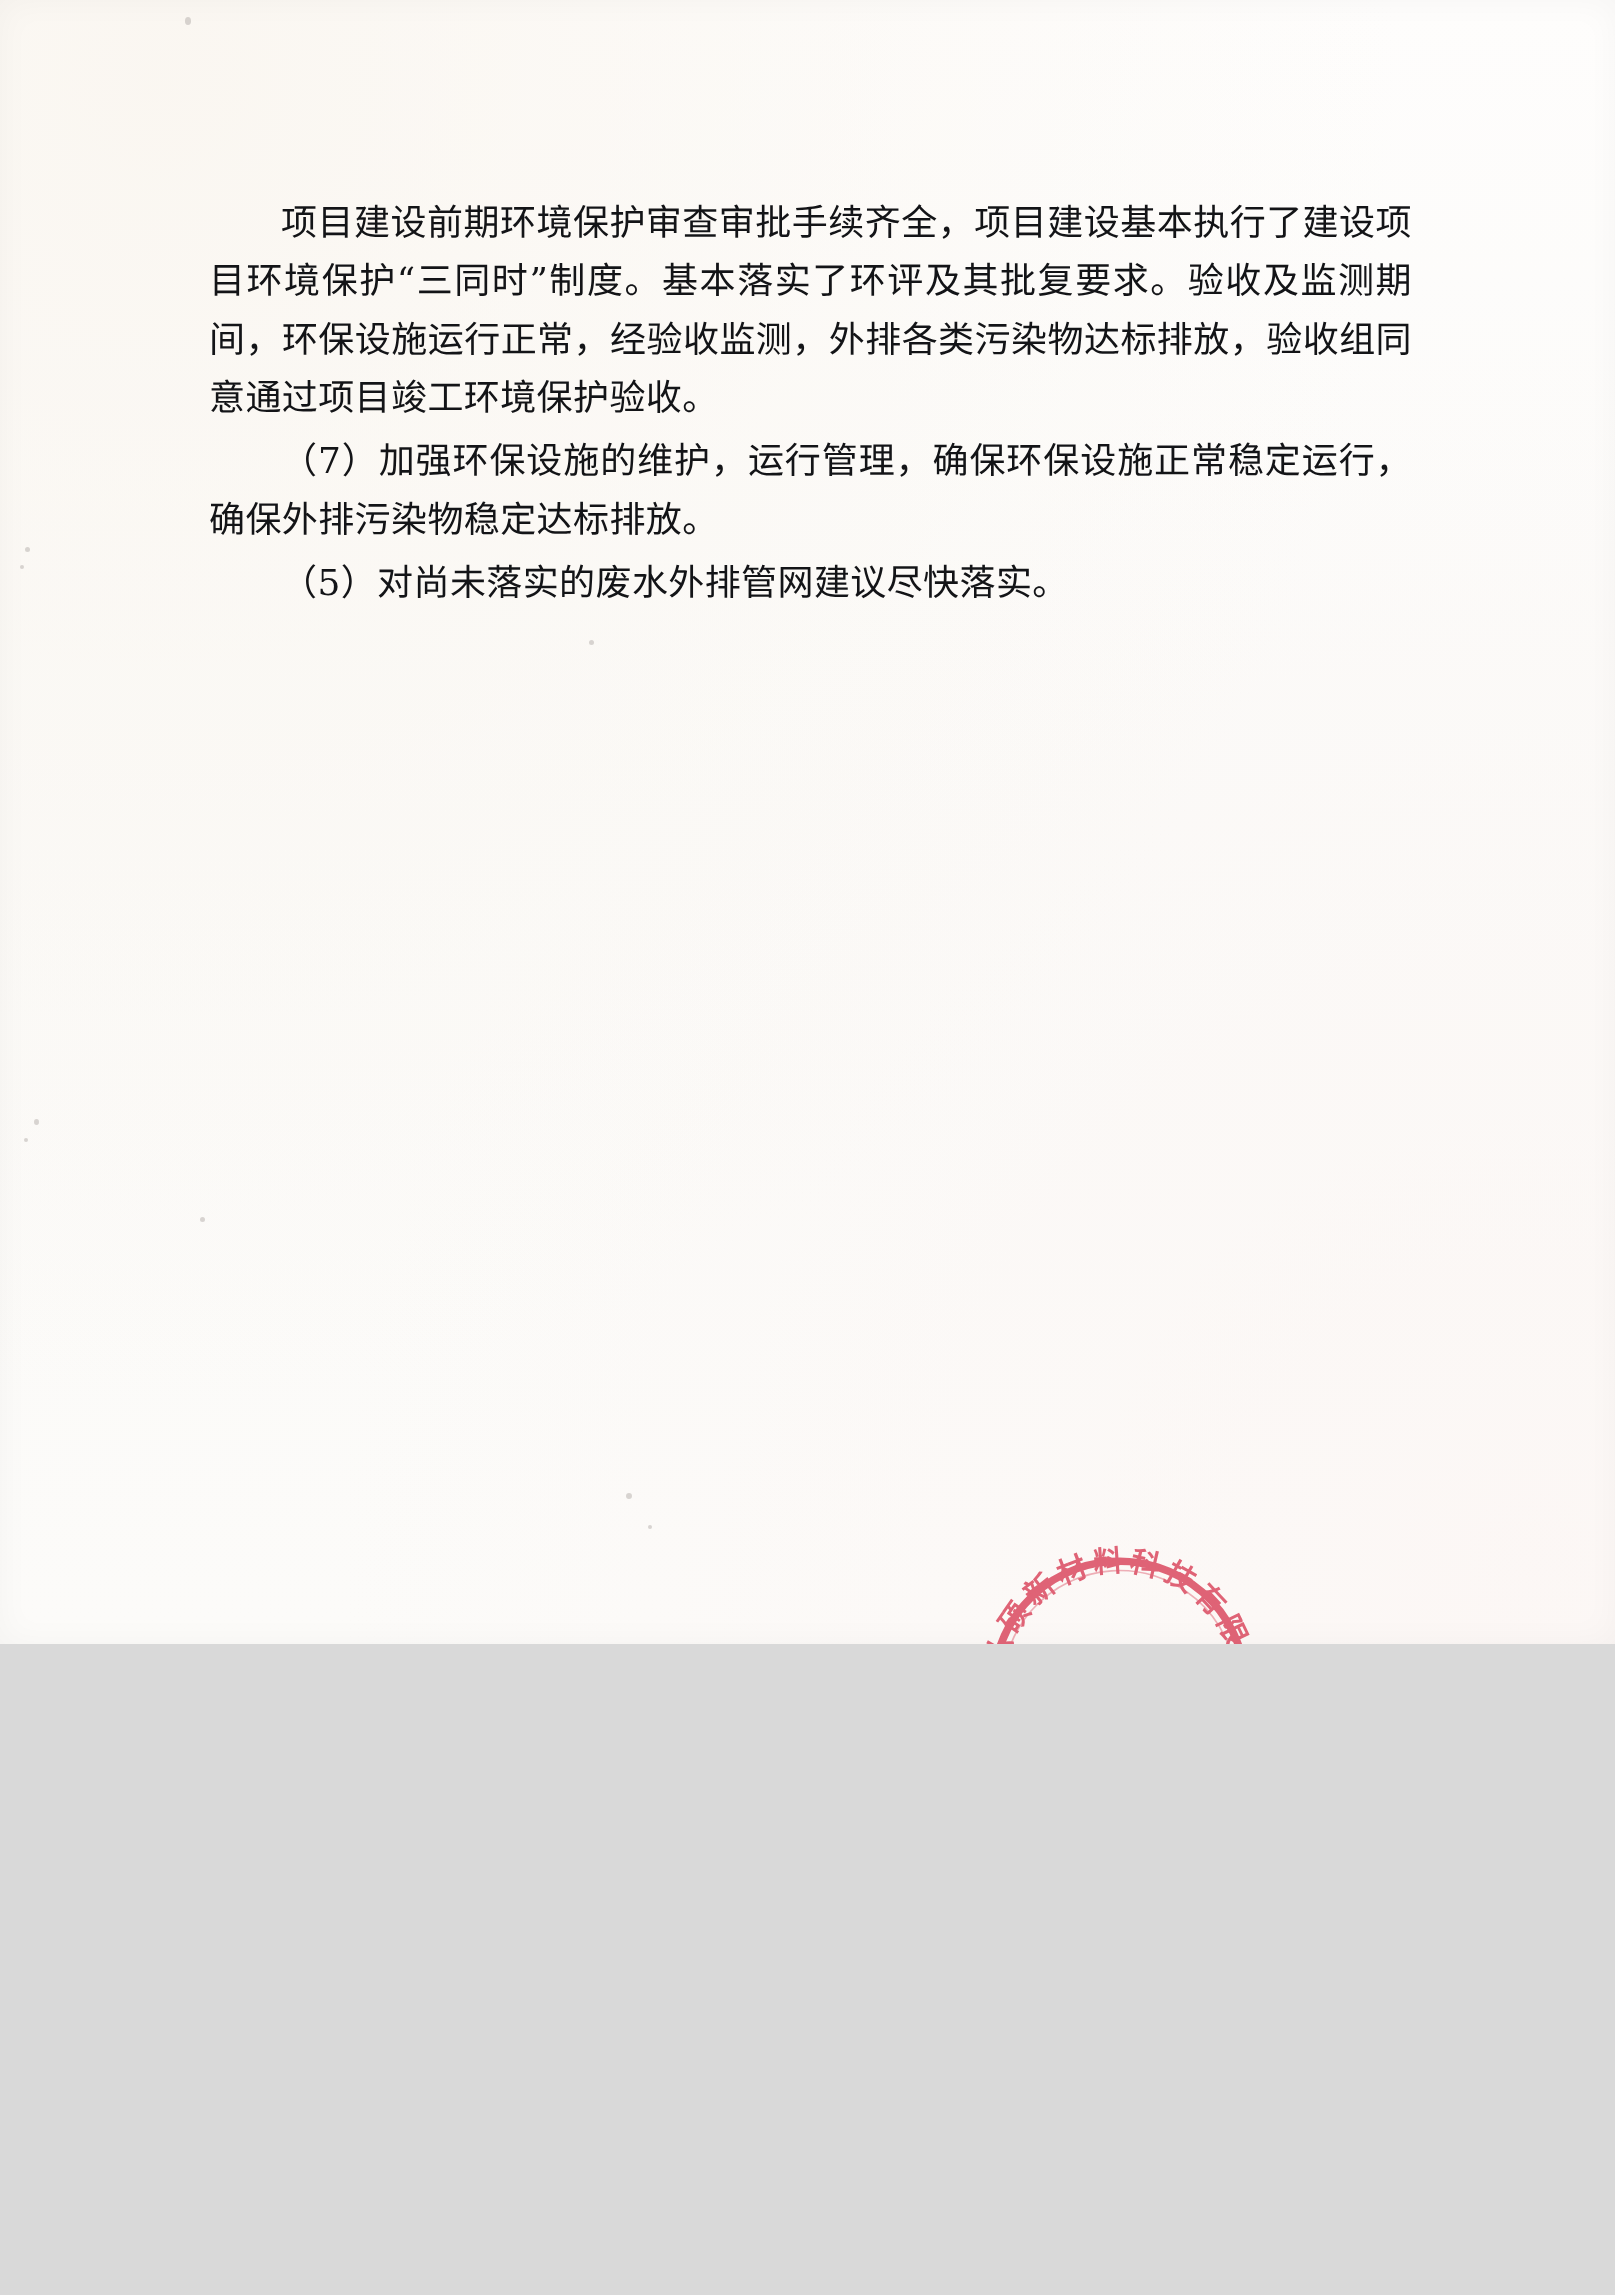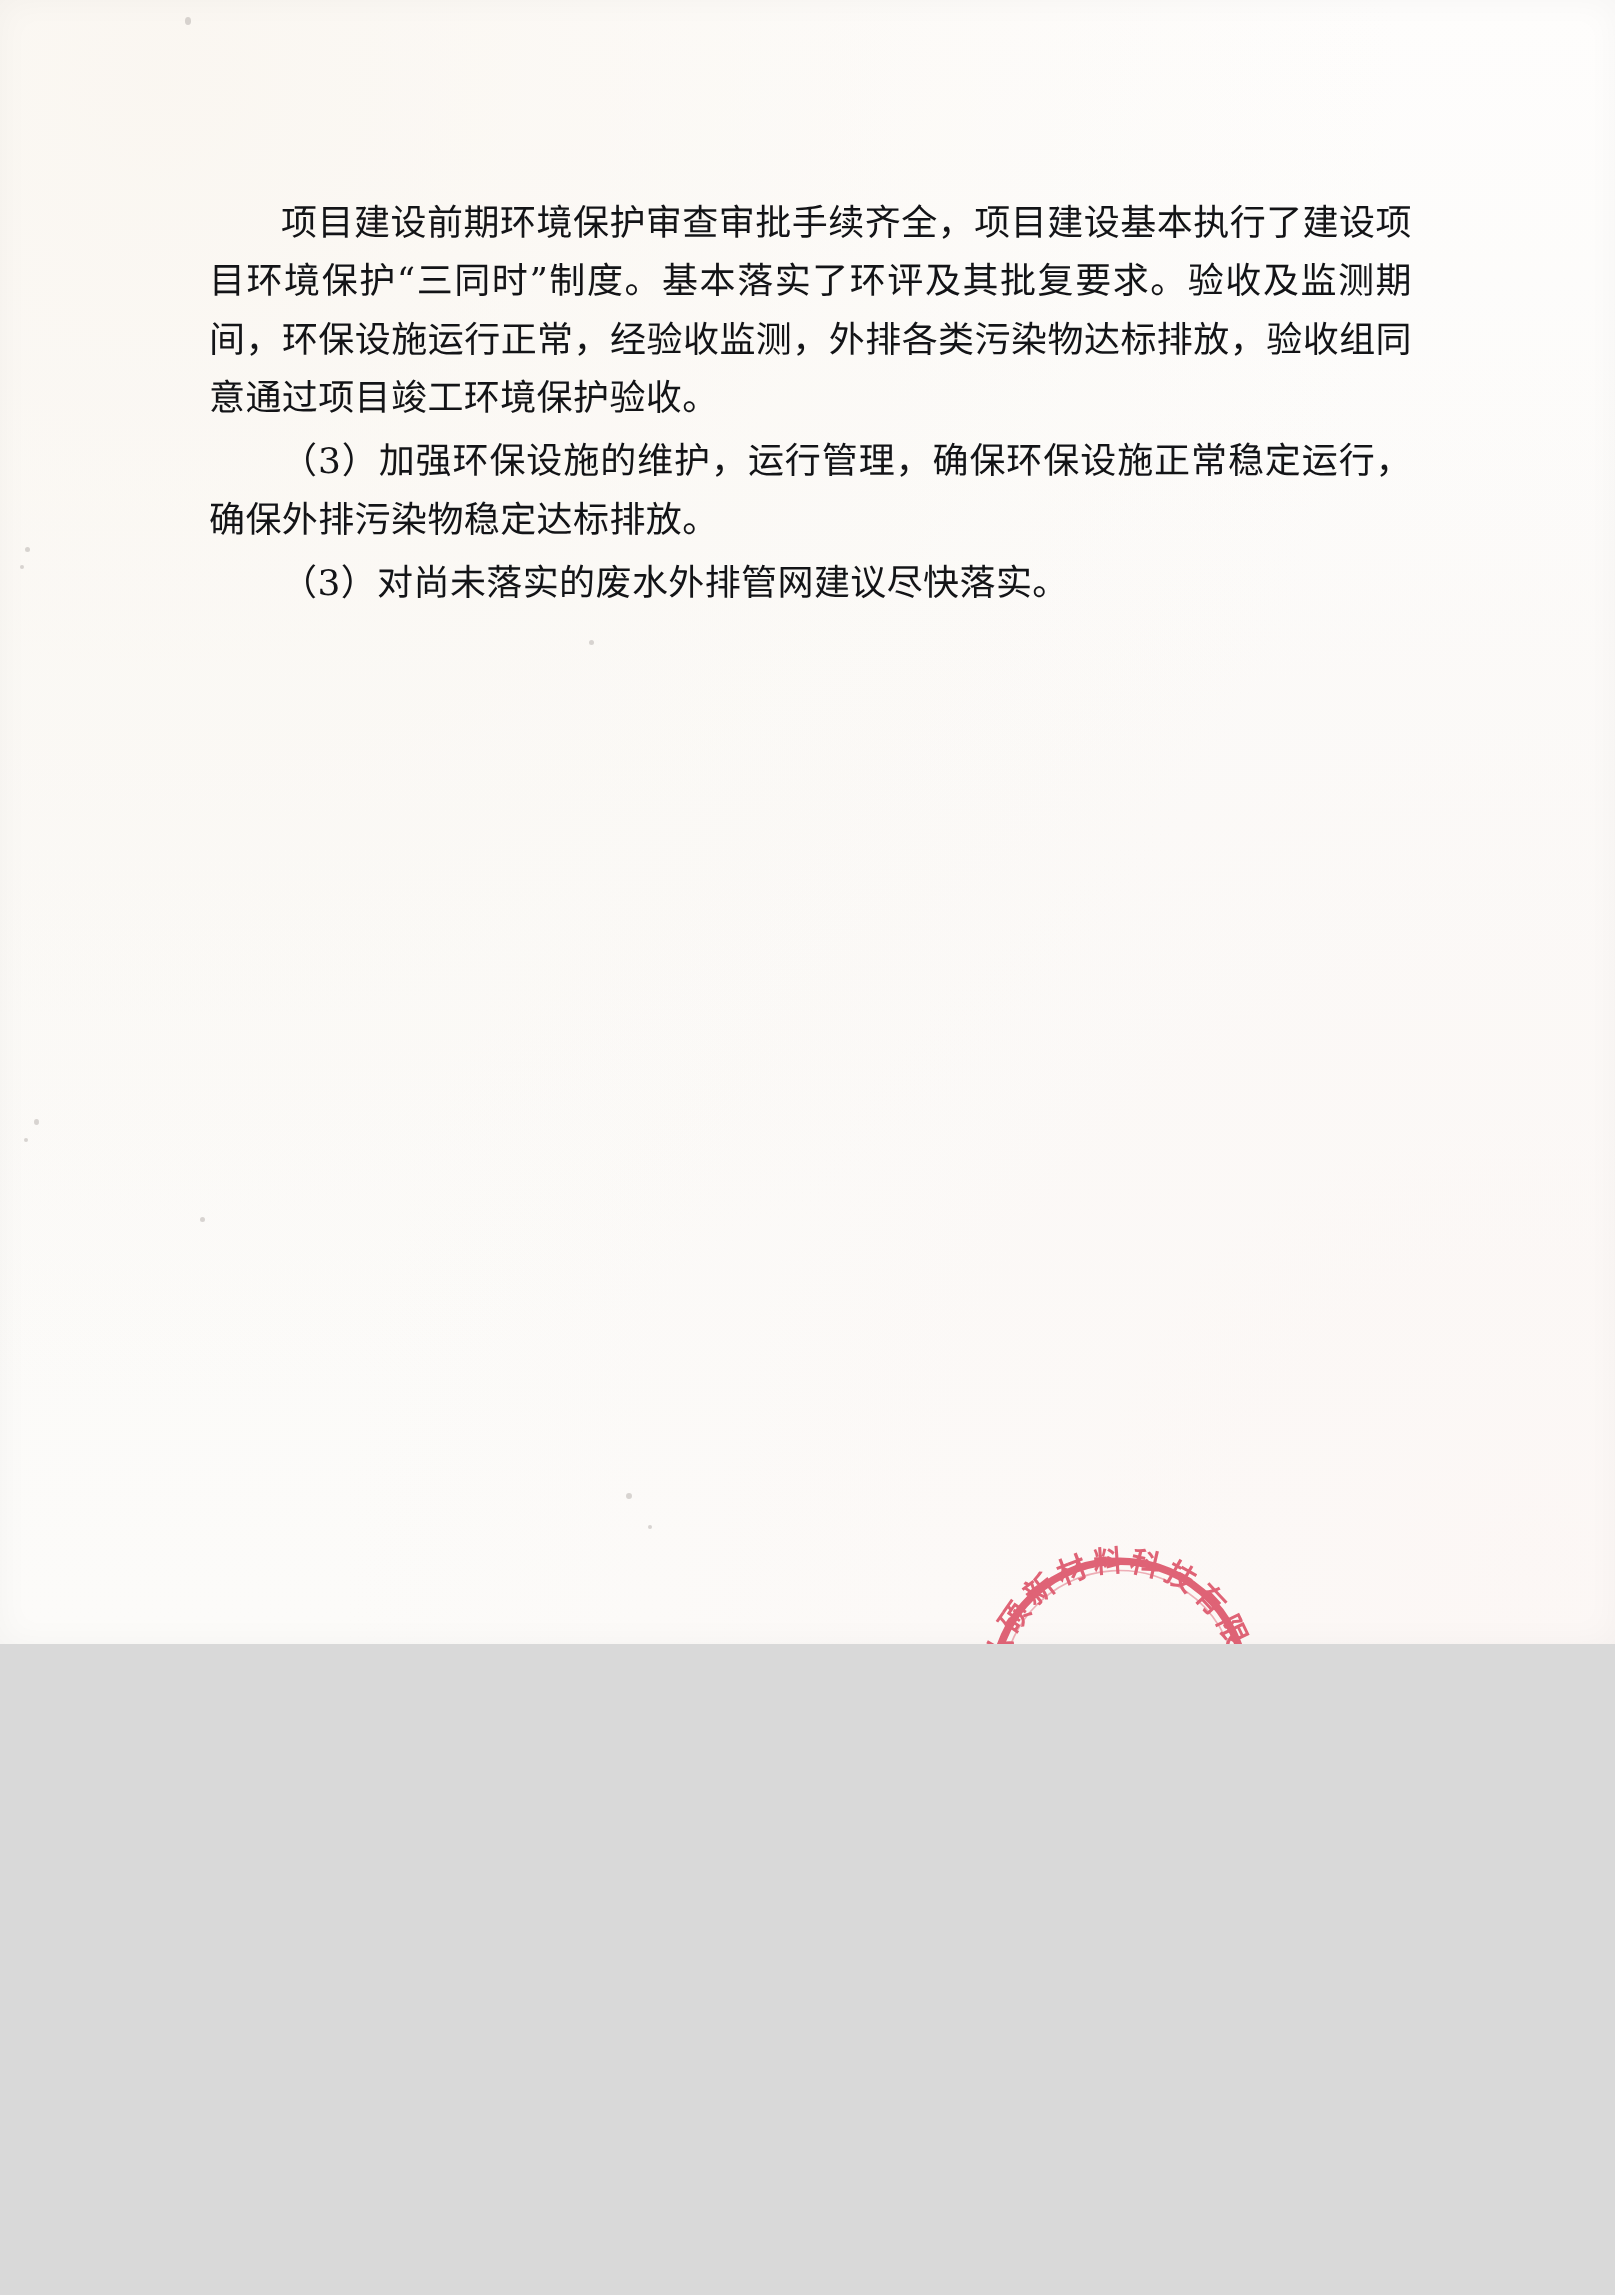--- a/index.html
+++ b/index.html
@@ -118,22 +118,22 @@
   <div class="speck" style="left:200px;  top:1217px;width:5px; height:5px;"></div>
   <div class="speck" style="left:589px;  top:640px; width:5px; height:5px;"></div>
   <div class="speck" style="left:626px;  top:1493px;width:5.9px; height:5.9px;"></div>
   <div class="speck" style="left:648px;  top:1525px;width:4.2px; height:4.2px;"></div>
   <div class="speck" style="left:589px;  top:2078px;width:5px; height:5px;"></div>
   <div class="speck" style="left:579px;  top:1986px;width:4.2px; height:4.2px;"></div>
   <div class="speck" style="left:305px;  top:1834px;width:5px; height:5px;"></div>
 
   <div class="body-text">
     <p class="para">项目建设前期环境保护审查审批手续齐全，项目建设基本执行了建设项目环境保护“三同时”制度。基本落实了环评及其批复要求。验收及监测期间，环保设施运行正常，经验收监测，外排各类污染物达标排放，验收组同意通过项目竣工环境保护验收。</p>
-    <p class="para">（3）加强环保设施的维护，运行管理，确保环保设施正常稳定运行，确保外排污染物稳定达标排放。</p>
-    <p class="para">（3）对尚未落实的废水外排管网建议尽快落实。</p>
+    <p class="para">（7）加强环保设施的维护，运行管理，确保环保设施正常稳定运行，确保外排污染物稳定达标排放。</p>
+    <p class="para">（5）对尚未落实的废水外排管网建议尽快落实。</p>
   </div>
 
   <svg class="stamp" viewBox="0 0 360 360" aria-hidden="true">
     <defs>
       <path id="arcTop" d="M 42,180 A 138,138 0 0 1 318,180"></path>
       <path id="arcBottom" d="M 70,252 A 138,138 0 0 0 290,252"></path>
     </defs>
     <circle cx="180" cy="180" r="150" fill="none" stroke="#d9435a" stroke-width="9"></circle>
     <circle cx="180" cy="180" r="139" fill="none" stroke="#d9435a" stroke-width="2" opacity="0.5"></circle>
     <text font-family="'DejaVu Serif','Liberation Serif',serif" font-size="35" fill="#d9435a" font-weight="bold" letter-spacing="6">

